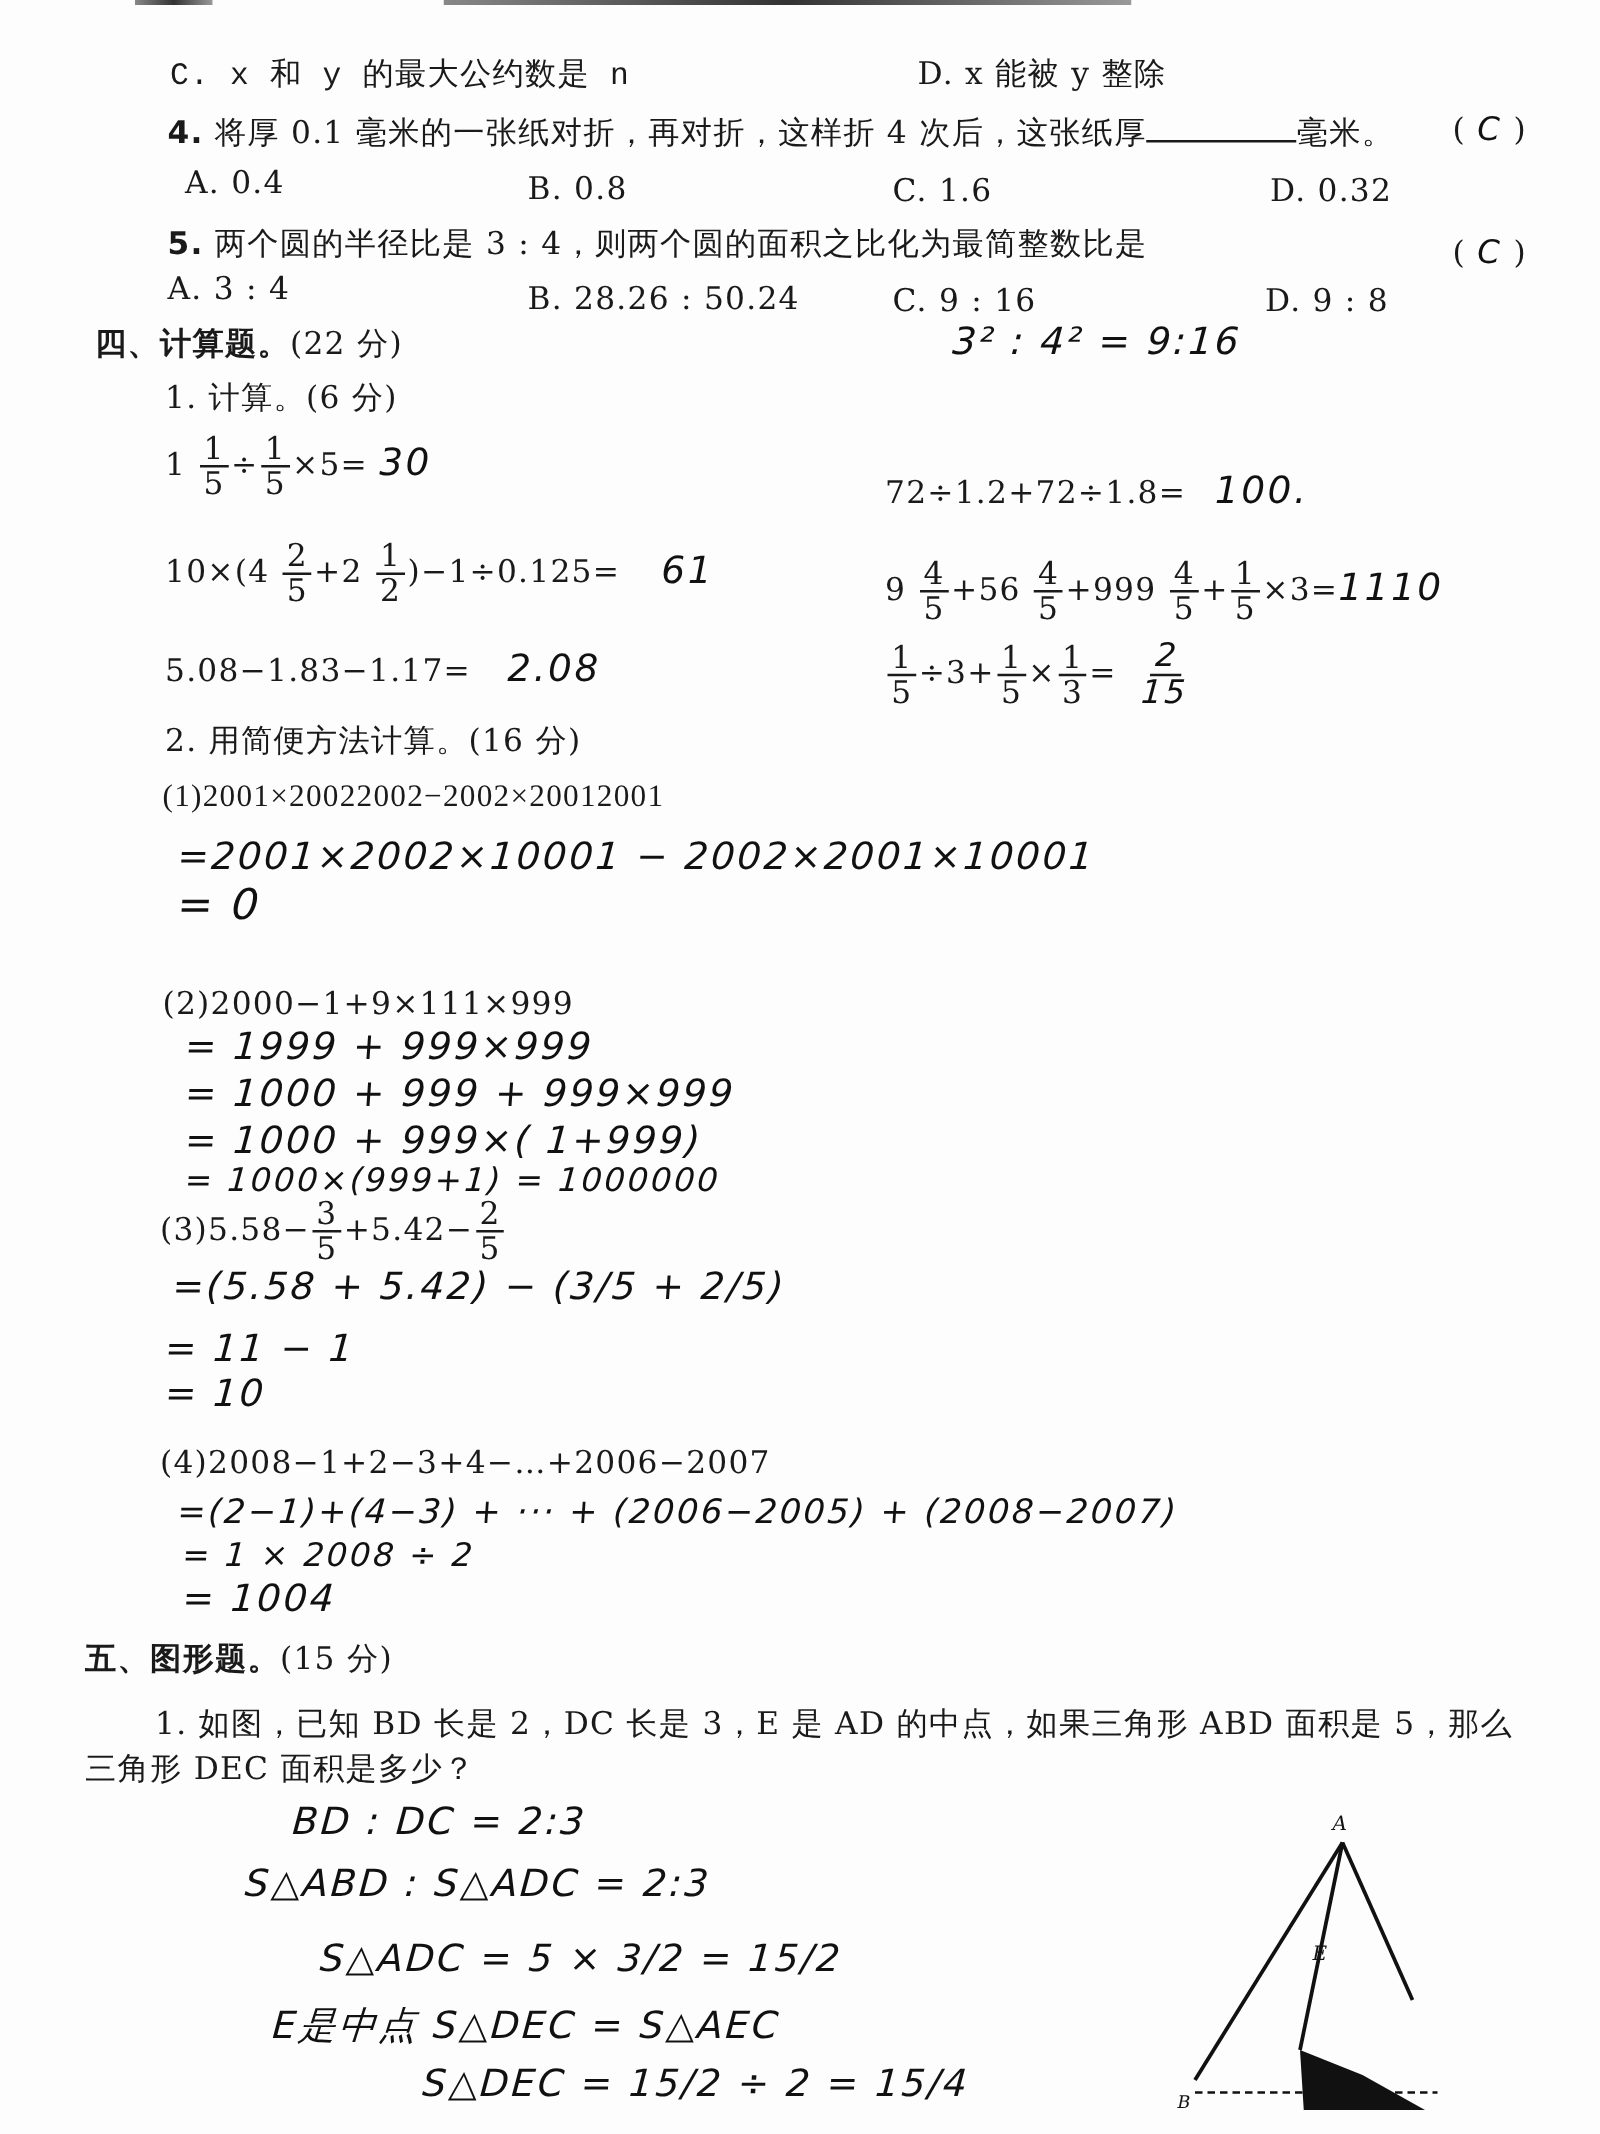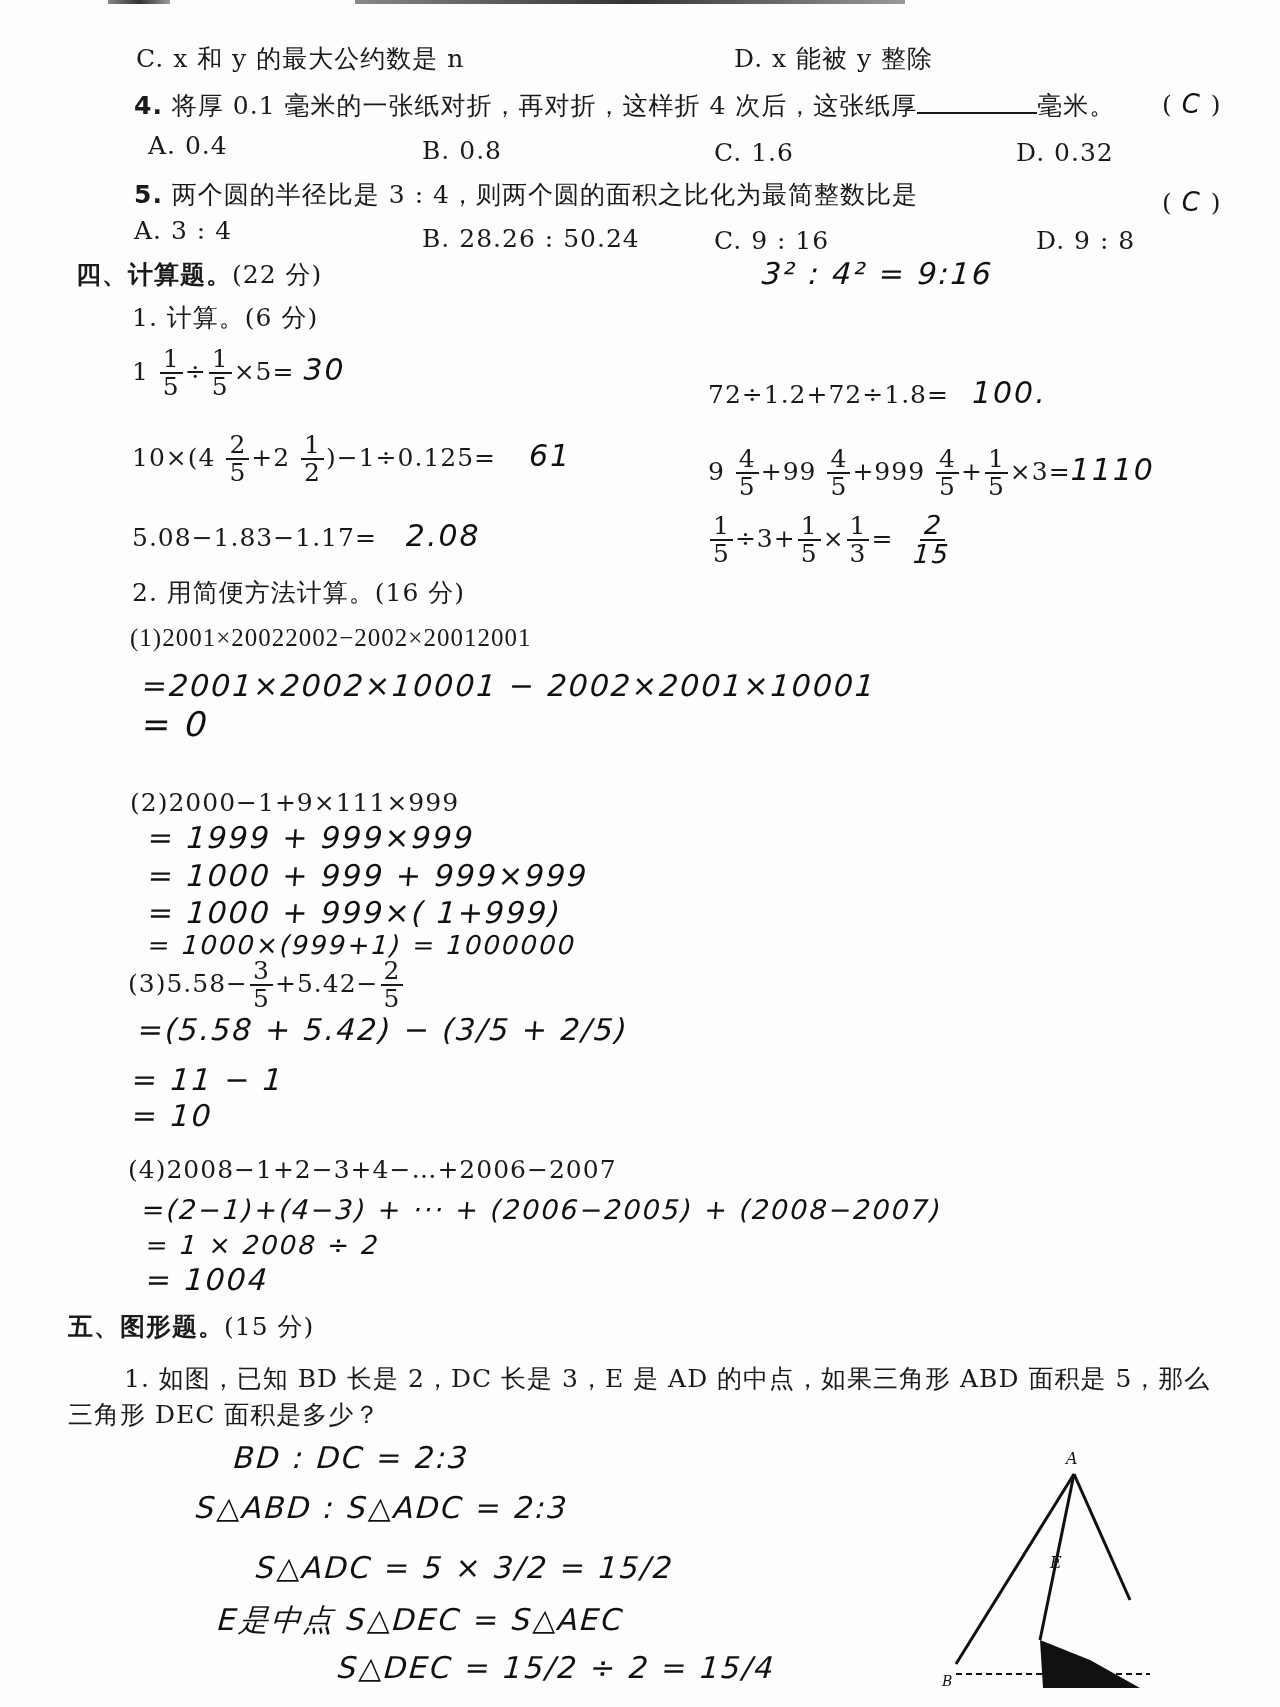--- a/index.html
+++ b/index.html
@@ -15,21 +15,21 @@
   .frac .num { border-bottom:2px solid #1a1a1a; padding:0 3px; }
   .blank { display:inline-block; width:120px; border-bottom:2px solid #1a1a1a; height:22px; vertical-align:baseline; }
   .topbar { position:absolute; top:0; height:4px; background:linear-gradient(90deg,#888,#333,#999); }
 </style>
 </head>
 <body>
 
 <div class="topbar" style="left:108px;width:62px;"></div>
 <div class="topbar" style="left:355px;width:550px;"></div>
 
-<div class="abs p" style="left:136px;top:42px;">C.  x 和 y 的最大公约数是 n</div>
+<div class="abs p" style="left:136px;top:42px;font-family:Liberation Mono, monospace;">C.  x 和 y 的最大公约数是 n</div>
 <div class="abs p" style="left:718px;top:42px;margin-left:16px;">D.  x 能被 y 整除</div>
 
 <div class="abs p" style="left:134px;top:89px;">
   <span class="b">4.</span>
   <span>将厚 0.1 毫米的一张纸对折，再对折，这样折 4 次后，这张纸厚</span><span class="blank"></span><span>毫米。</span>
 </div>
 <div class="abs p" style="left:1162px;top:89px;">
   <span>(</span>
   <span class="hw" style="font-size:26px;">C</span>
   <span>)</span>
@@ -44,21 +44,21 @@
   <span>两个圆的半径比是 3 : 4，则两个圆的面积之比化为最简整数比是</span>
 </div>
 <div class="abs p" style="left:1162px;top:187px;">
   <span>(</span>
   <span class="hw" style="font-size:26px;">C</span>
   <span>)</span>
 </div>
 <div class="abs p" style="left:134px;top:216px;">A.  3 : 4</div>
 <div class="abs p" style="left:422px;top:224px;">B.  28.26 : 50.24</div>
 <div class="abs p" style="left:714px;top:226px;">C.  9 : 16</div>
-<div class="abs p" style="left:1012px;top:226px;margin-left:24px;">D.  9 : 8</div>
+<div class="abs p" style="left:1012px;top:226px;">D.  9 : 8</div>
 <div class="abs hw" style="left:762px;top:256px;">3² : 4² = 9:16</div>
 
 <div class="abs p" style="left:76px;top:258px;">
   <span class="b">四、计算题。</span><span>(22 分)</span>
 </div>
 <div class="abs p" style="left:132px;top:301px;">1. 计算。(6 分)</div>
 
 <div class="abs p" style="left:132px;top:346px;">
   <span>1</span>
   <span class="frac">
@@ -87,21 +87,21 @@
       <span>2</span>
     </span><span>)−1÷0.125=</span>
   <span class="hw" style="margin-left:24px;">61</span>
 </div>
 
 <div class="abs p" style="left:708px;top:446px;">
   <span>9</span>
   <span class="frac">
       <span class="num">4</span>
       <span>5</span>
-    </span><span>+99</span>
+    </span><span>+56</span>
   <span class="frac">
       <span class="num">4</span>
       <span>5</span>
     </span><span>+999</span>
   <span class="frac">
       <span class="num">4</span>
       <span>5</span>
     </span><span>+</span><span class="frac">
       <span class="num">1</span>
       <span>5</span>

